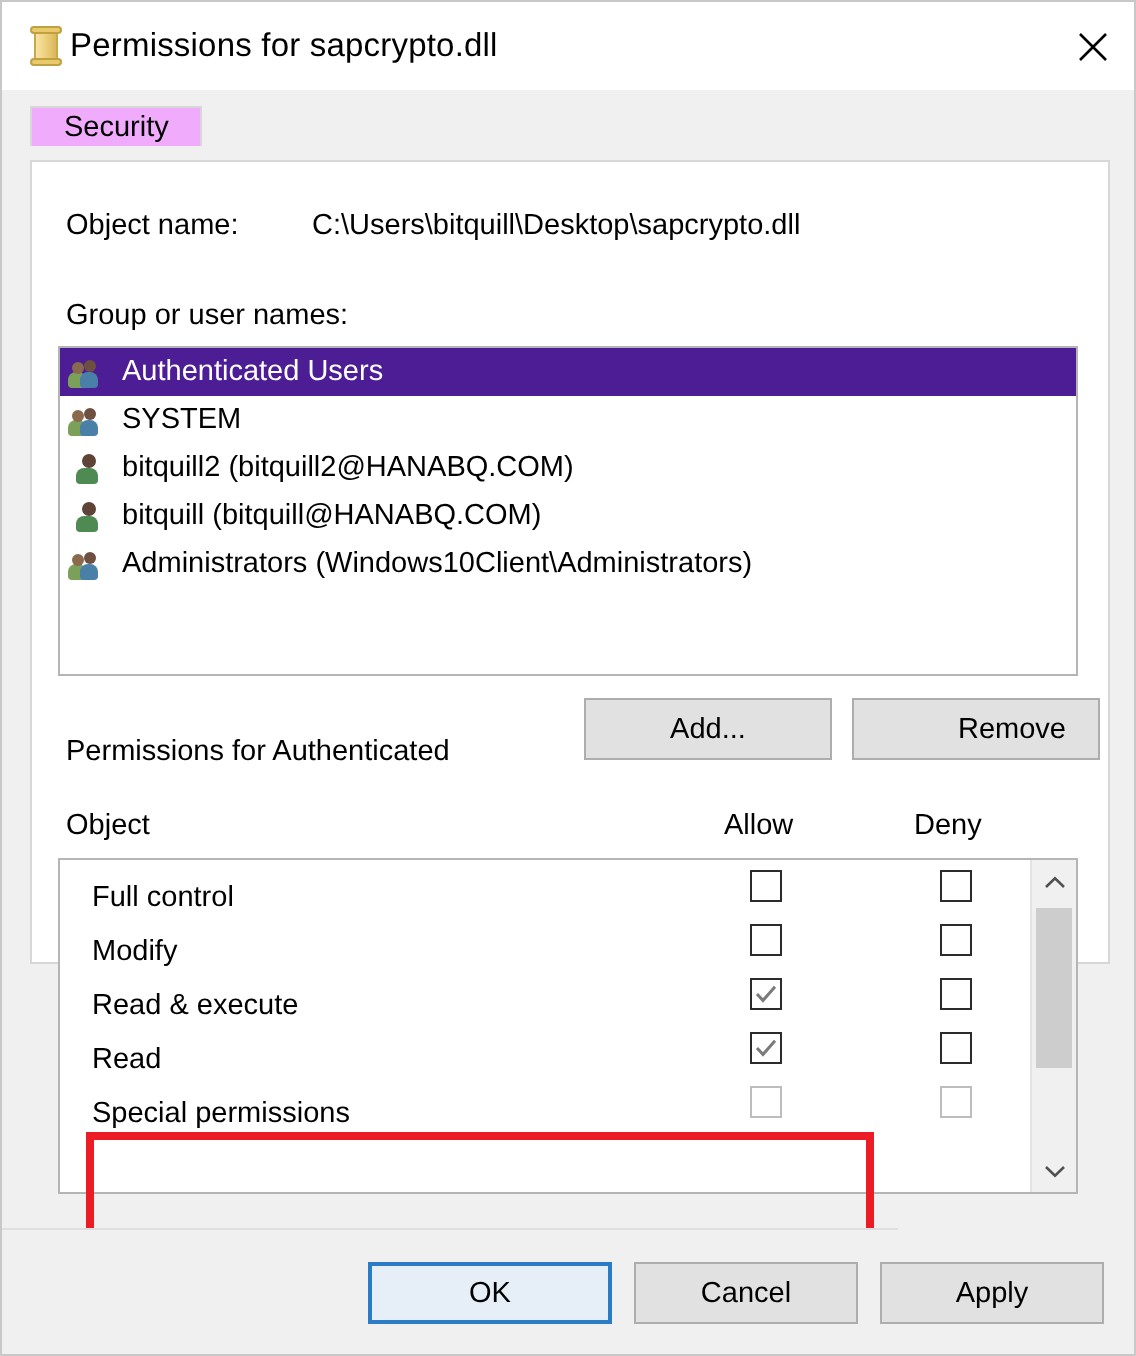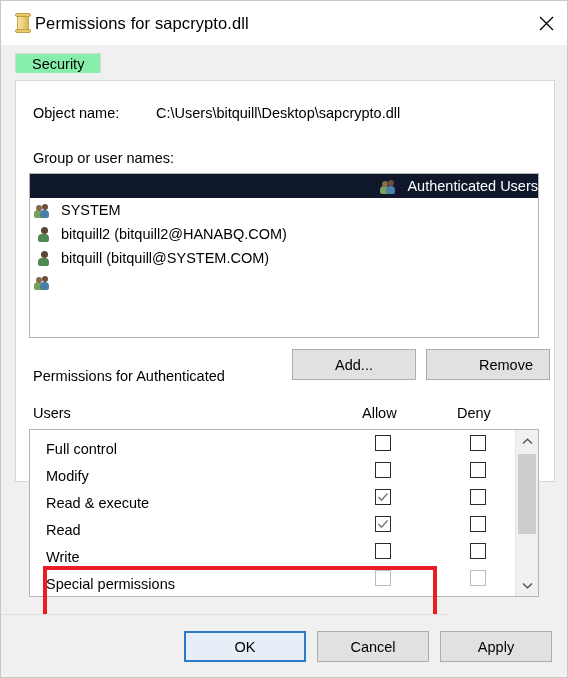--- a/index.html
+++ b/index.html
@@ -80,21 +80,21 @@
     position: absolute;
     left: 0; top: 44px;
     width: 568px; height: 36px;
     background: #f0f0f0;
   }
   .tab-active {
     position: absolute;
     left: 14px; top: 8px;
     height: 20px;
     padding: 0 16px;
-    background: #86efac;
+    background: #f0abfc;
     border: 1px solid #d7d7d7;
     border-bottom: none;
     box-sizing: border-box;
     display: flex;
     align-items: center;
     font-size: 14.5px;
     color: #000;
     cursor: default;
   }
 
@@ -135,23 +135,22 @@
     height: 24px;
     display: flex;
     align-items: center;
     padding-left: 4px;
     font-size: 14.5px;
     color: #000;
     white-space: nowrap;
     cursor: default;
   }
   .grow.sel {
-    background: #0f172a;
+    background: #4c1d95;
     color: #ffffff;
-    justify-content: flex-end;
   }
   .grow .uname { margin-left: 7px; }
 
   
   .ic { width: 20px; height: 18px; position: relative; flex: none; }
   .ic .p {
     position: absolute;
     bottom: 1px;
     width: 9px; height: 8px;
     border-radius: 4px 4px 2px 2px;
@@ -337,37 +336,38 @@
           <span class="p p1"></span>
             <span class="h h1"></span>
         </span>
         <span class="uname">bitquill2 (bitquill2@HANABQ.COM)</span>
       </div>
       <div class="grow">
         <span class="ic one">
           <span class="p p1"></span>
             <span class="h h1"></span>
         </span>
-        <span class="uname">bitquill (bitquill@SYSTEM.COM)</span>
+        <span class="uname">bitquill (bitquill@HANABQ.COM)</span>
       </div>
       <div class="grow">
         <span class="ic">
           <span class="p p2"></span>
             <span class="h h2"></span>
           <span class="p p1"></span>
             <span class="h h1"></span>
         </span>
+        <span class="uname">Administrators (Windows10Client\Administrators)</span>
       </div>
     </div>
 
     <div class="btn" id="add-button">Add...</div>
     <div class="btn" id="remove-button">Remove</div>
 
     <div class="lbl" id="perm-for-line1">Permissions for Authenticated</div>
-    <div class="lbl" id="perm-for-line2">Users</div>
+    <div class="lbl" id="perm-for-line2">Object</div>
     <div class="lbl" id="allow-header">Allow</div>
     <div class="lbl" id="deny-header">Deny</div>
 
     <div class="listbox" id="perm-list">
       <div class="perm-scroll-area">
 
         <div class="prow">
           <span class="pname">Full control</span>
           <span class="cbx allow"></span>
           <span class="cbx deny"></span>
@@ -392,25 +392,20 @@
         <div class="prow">
           <span class="pname">Read</span>
           <span class="cbx allow">
             <svg width="12" height="12" viewBox="0 0 12 12">
                 <path d="M1.5 6 L4.5 9.2 L10.5 2.4" stroke="#7b7b7b" stroke-width="1.5" fill="none"></path>
               </svg>
           </span>
           <span class="cbx deny"></span>
         </div>
 
-        <div class="prow">
-          <span class="pname">Write</span>
-          <span class="cbx allow"></span>
-          <span class="cbx deny"></span>
-        </div>
 
         <div class="prow">
           <span class="pname">Special permissions</span>
           <span class="cbx allow dim"></span>
           <span class="cbx deny dim"></span>
         </div>
 
       </div>
 
       <div class="vscroll">

